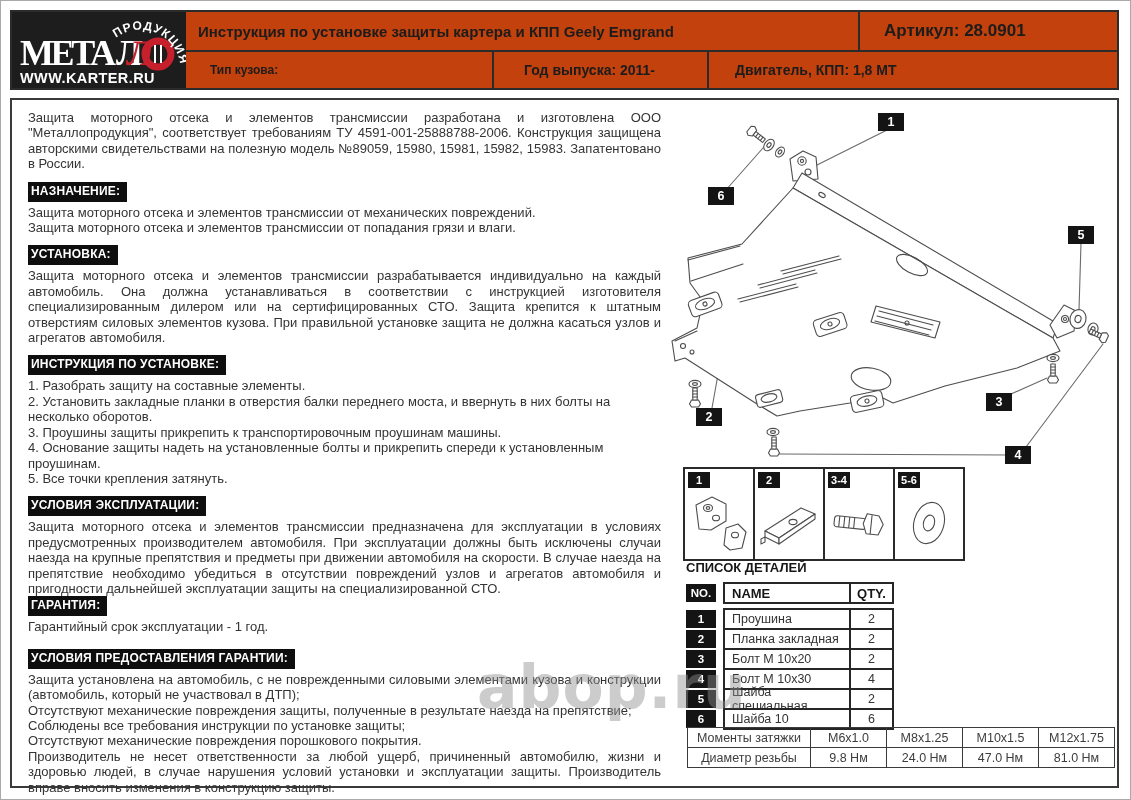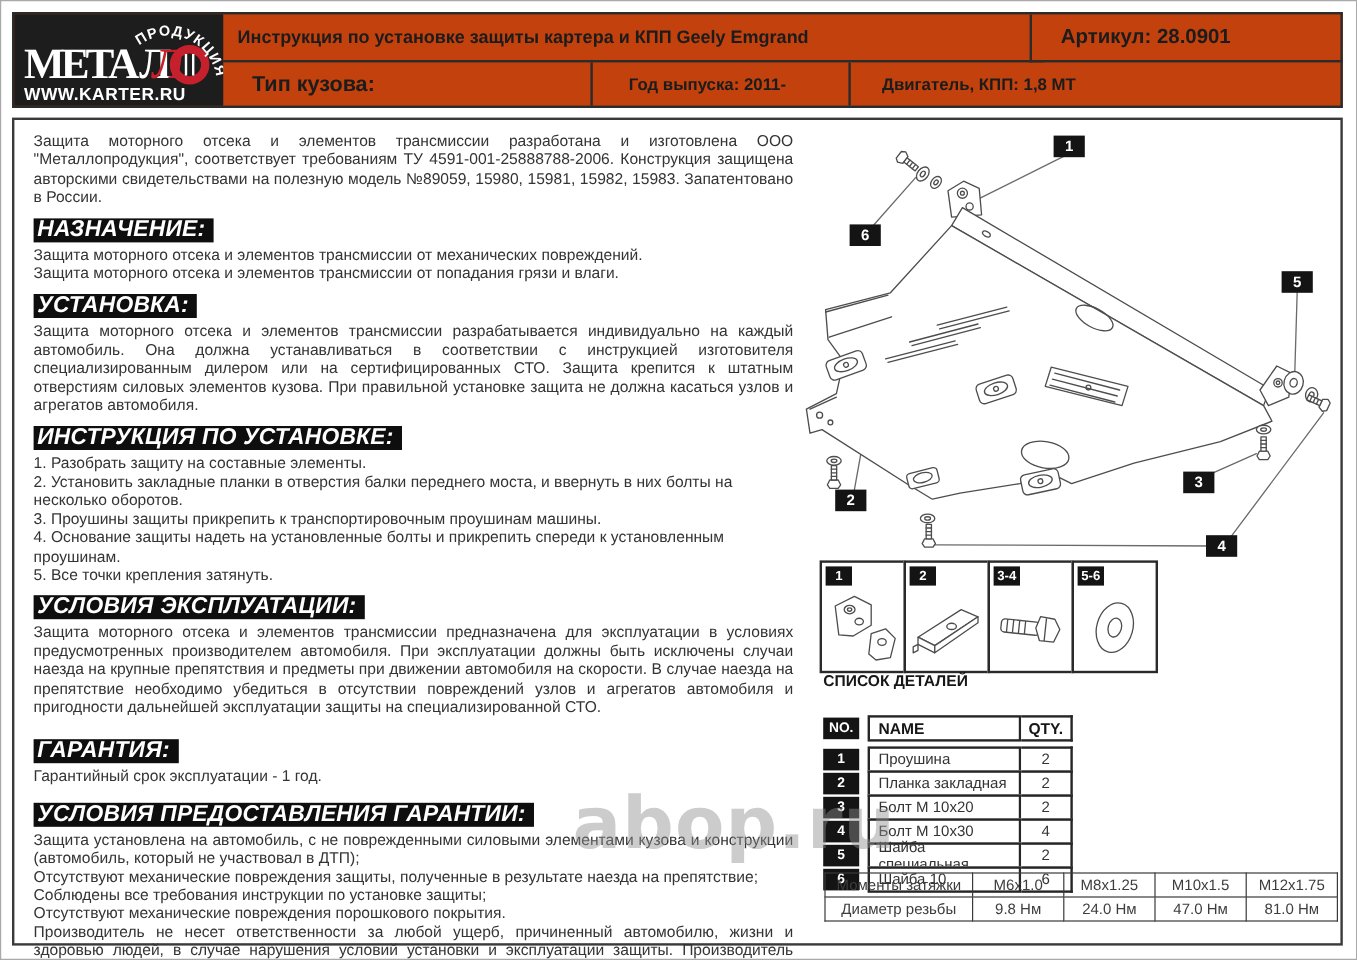--- a/index.html
+++ b/index.html
@@ -7,47 +7,47 @@
     position:relative;width:1131px;height:800px;overflow:hidden;
     background:#ffffff;font-family:"Liberation Sans",sans-serif;color:#333;
     box-shadow:inset 0 0 0 1px #a9a9a9;
   }
   
   .header-box{position:absolute;left:10px;top:10px;width:1105px;height:76px;border:2px solid #2b2b2b;background:#c2410c;}
   .logo-cell{position:absolute;left:0;top:0;width:174px;height:76px;background:#1d1d1d;}
   .cell{position:absolute;display:flex;align-items:center;font-weight:bold;color:#1c1c1c;}
   .title-cell{left:174px;top:0;width:672px;height:38px;border-bottom:2px solid #2b2b2b;padding-left:12px;font-size:15px;}
   .article-cell{left:846px;top:0;width:235px;height:38px;border-left:2px solid #2b2b2b;border-bottom:2px solid #2b2b2b;padding-left:24px;font-size:17px;}
-  .body-cell{left:174px;top:40px;width:282px;height:36px;padding-left:24px;font-size:18px;}
+  .body-cell{left:174px;top:40px;width:282px;height:36px;padding-left:24px;font-size:12px;}
   .year-cell{left:480px;top:40px;width:185px;height:36px;border-left:2px solid #2b2b2b;padding-left:30px;font-size:14px;}
   .engine-cell{left:695px;top:40px;width:386px;height:36px;border-left:2px solid #2b2b2b;padding-left:26px;font-size:14px;}
   
   .content-frame{position:absolute;left:10px;top:98px;width:1105px;height:686px;border:2px solid #3a3a3a;background:#fff;}
   
   .col{position:absolute;left:28px;top:106px;width:633px;font-size:13px;line-height:15.4px;color:#343434;z-index:2;}
   .para{margin:0;text-align:justify;}
   .line{margin:0;}
-  .hd{display:table;background:#0e0e0e;color:#ffffff;font-weight:bold;font-size:19px;line-height:17px;padding:1px 7px 2px 3px;margin:10px 0 3px 0;letter-spacing:.2px;font-style:italic;}
-  .hd.big-gap{margin-top:20px;}
+  .hd{display:table;background:#0e0e0e;color:#ffffff;font-weight:bold;font-size:12px;line-height:17px;padding:1px 7px 2px 3px;margin:10px 0 3px 0;letter-spacing:.2px;}
+  .hd.big-gap{margin-top:0;}
   .hd.mid-gap{margin-top:14px;}
   .intro{margin-top:4px;}
   
   .drawing{position:absolute;left:645px;top:95px;width:486px;height:390px;z-index:1;}
   .callout{position:absolute;width:26px;height:18px;background:#141414;color:#fff;font-size:12.5px;font-weight:bold;text-align:center;line-height:18px;z-index:4;}
   
   .icons-strip{position:absolute;left:683px;top:467px;display:flex;z-index:2;}
   .icon-cell{position:relative;width:68px;height:90px;border:2px solid #2a2a2a;margin-left:-2px;background:#fff;}
   .icon-cell:first-child{margin-left:0;}
   .icon-badge{position:absolute;left:3px;top:3px;min-width:22px;height:16px;padding:0 3px;background:#141414;color:#fff;font-size:11px;font-weight:bold;text-align:center;line-height:16px;box-sizing:border-box;}
   .icon-cell svg{position:absolute;left:2px;top:20px;}
   
   .plist-title{position:absolute;left:686px;top:560px;font-size:13px;font-weight:bold;color:#161616;z-index:2;}
   .plist{position:absolute;left:686px;top:580px;z-index:2;}
   .prow{display:flex;align-items:stretch;height:22px;margin-top:-2px;}
-  .prow.head{margin-top:16px;margin-bottom:6px;}
+  .prow.head{margin-top:2px;margin-bottom:6px;}
   .pbadge{width:30px;height:18px;margin:2px 7px 0 0;background:#141414;color:#fff;font-size:11.5px;font-weight:bold;text-align:center;line-height:18px;flex:none;}
   .pname{width:128px;border:2px solid #262626;font-size:12.5px;display:flex;align-items:center;padding-left:7px;box-sizing:border-box;background:#fff;color:#333;}
   .pqty{width:43px;border:2px solid #262626;border-left:none;font-size:12.5px;display:flex;align-items:center;justify-content:center;box-sizing:border-box;background:#fff;color:#333;}
   .prow.head .pname,.prow.head .pqty{font-weight:bold;font-size:13px;color:#161616;}
   
   .torque{position:absolute;left:687px;top:727px;border-collapse:collapse;z-index:2;}
   .torque td{border:1.5px solid #3a3a3a;height:19px;font-size:12.5px;color:#3d3d3d;text-align:center;padding:0 2px;}
   .torque td.lab{width:118px;}
   .torque td.val{width:71px;}
   

